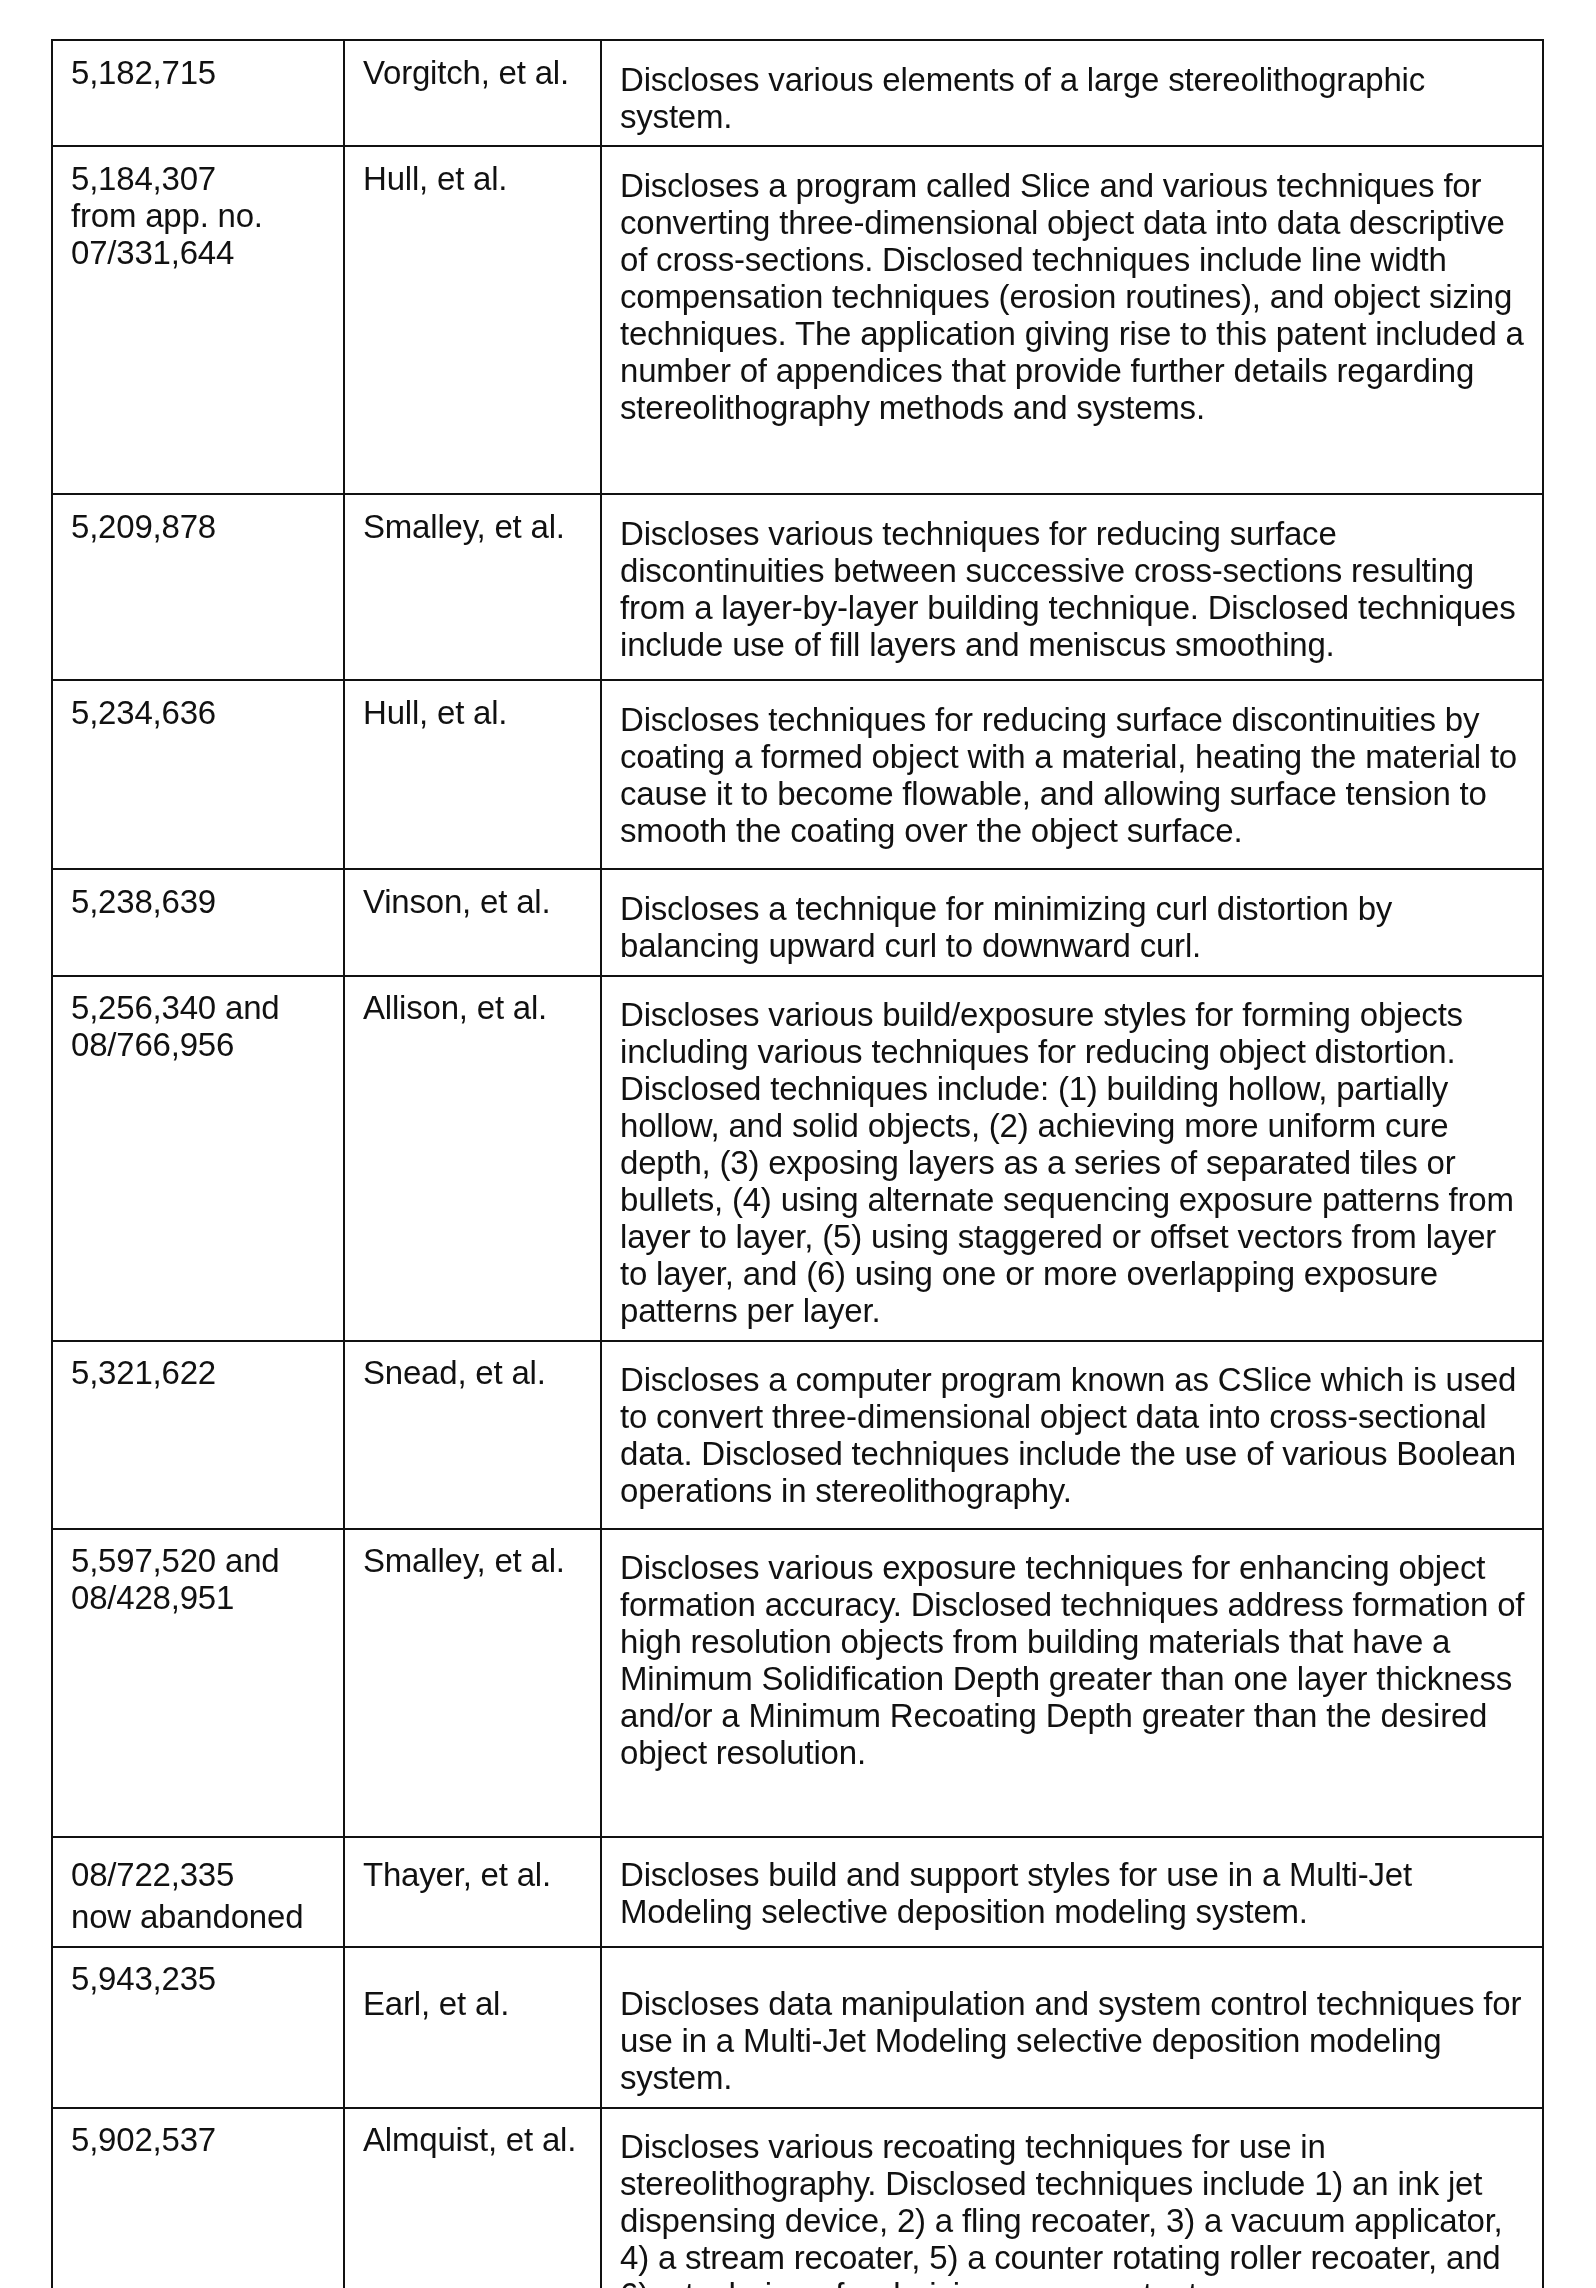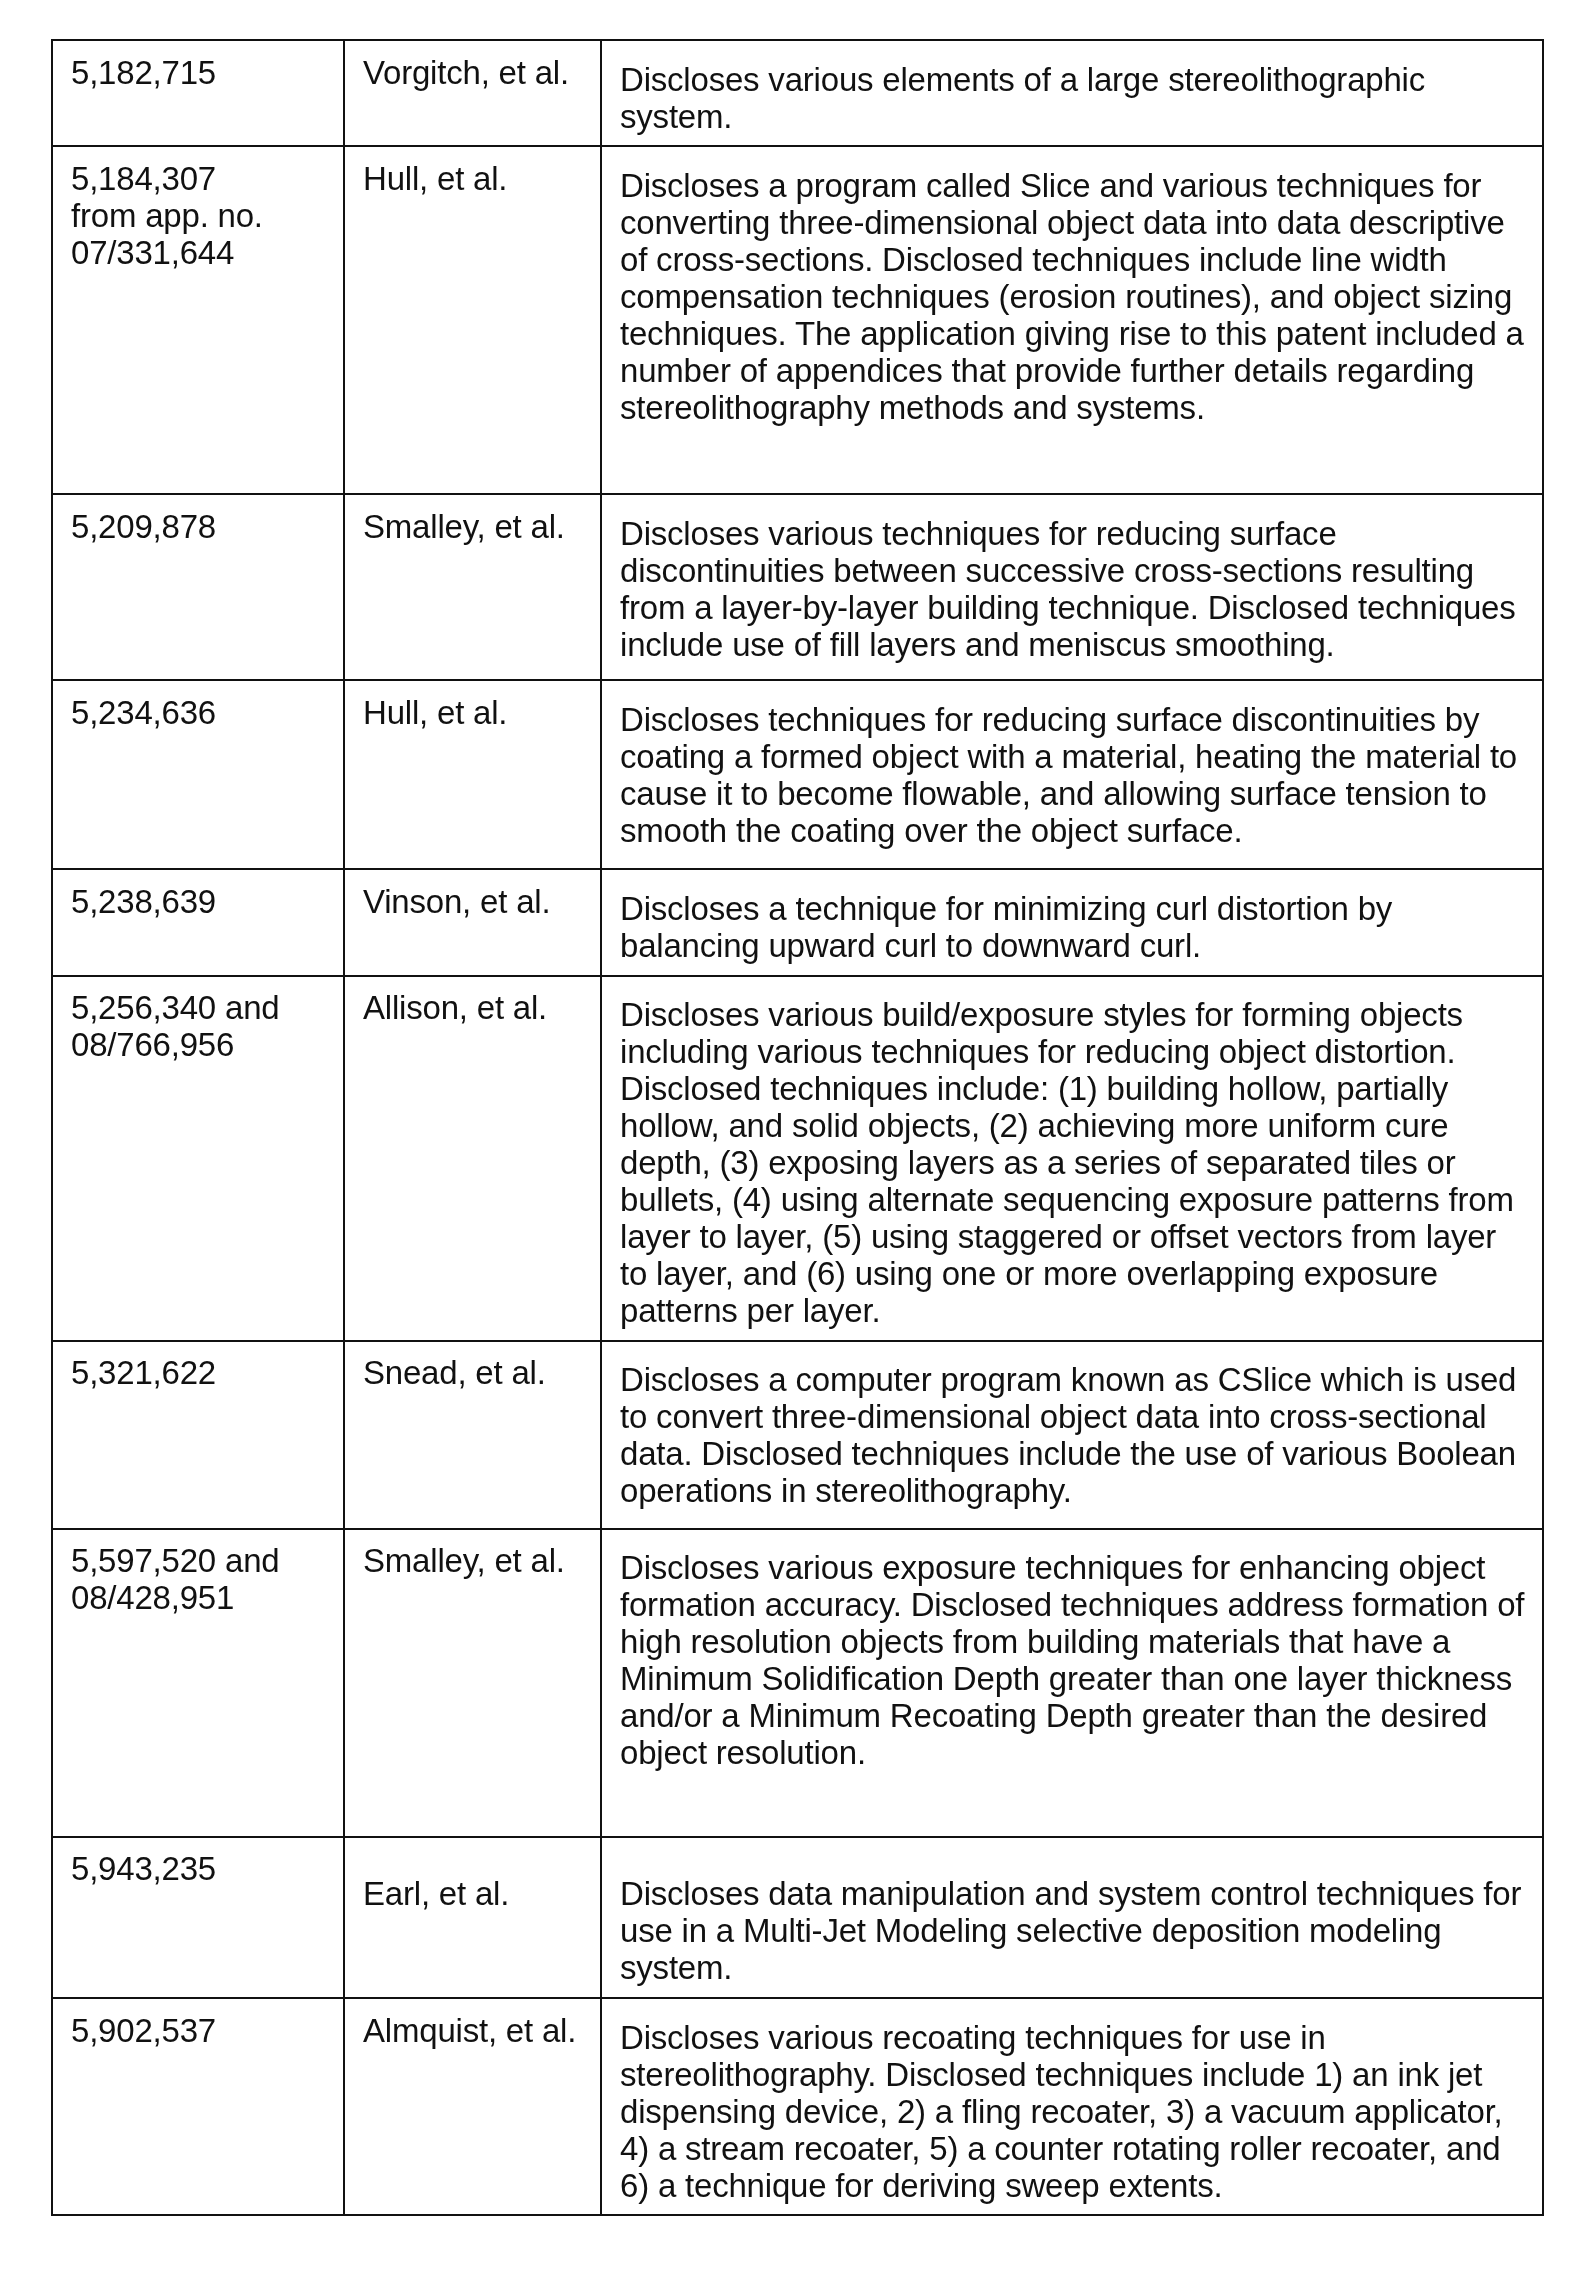--- a/index.html
+++ b/index.html
@@ -149,20 +149,32 @@
           <span class="line">08/428,951</span>
         </td>
         <td class="inventor-cell">
           <span>Smalley, et al.</span>
         </td>
         <td class="desc-cell">
           <span style="display:block;padding-top:7.1px">Discloses various exposure techniques for enhancing object formation accuracy.  Disclosed techniques address formation of high resolution objects from building materials that have a Minimum Solidification Depth greater than one layer thickness and/or a Minimum Recoating Depth greater than the desired object resolution.</span>
         </td>
       </tr>
 
+      <tr style="height:108px">
+        <td class="patent-cell">
+          <span class="line" style="padding-top:5.3px">08/722,335</span>
+          <span class="line" style="padding-top:5.3px">now abandoned</span>
+        </td>
+        <td class="inventor-cell">
+          <span style="display:block;padding-top:5.3px">Thayer, et al.</span>
+        </td>
+        <td class="desc-cell">
+          <span style="display:block;padding-top:5.3px">Discloses build and support styles for use in a Multi-Jet Modeling selective deposition modeling system.</span>
+        </td>
+      </tr>
 
       <tr class="row-tight" style="height:158px">
         <td class="patent-cell">
           <span class="line">5,943,235</span>
         </td>
         <td class="inventor-cell">
           <span class="offset-down" style="display:block">Earl, et al.</span>
         </td>
         <td class="desc-cell">
           <span class="offset-down" style="display:block">Discloses data manipulation and system control techniques for use in a  Multi-Jet Modeling selective deposition modeling system.</span>

